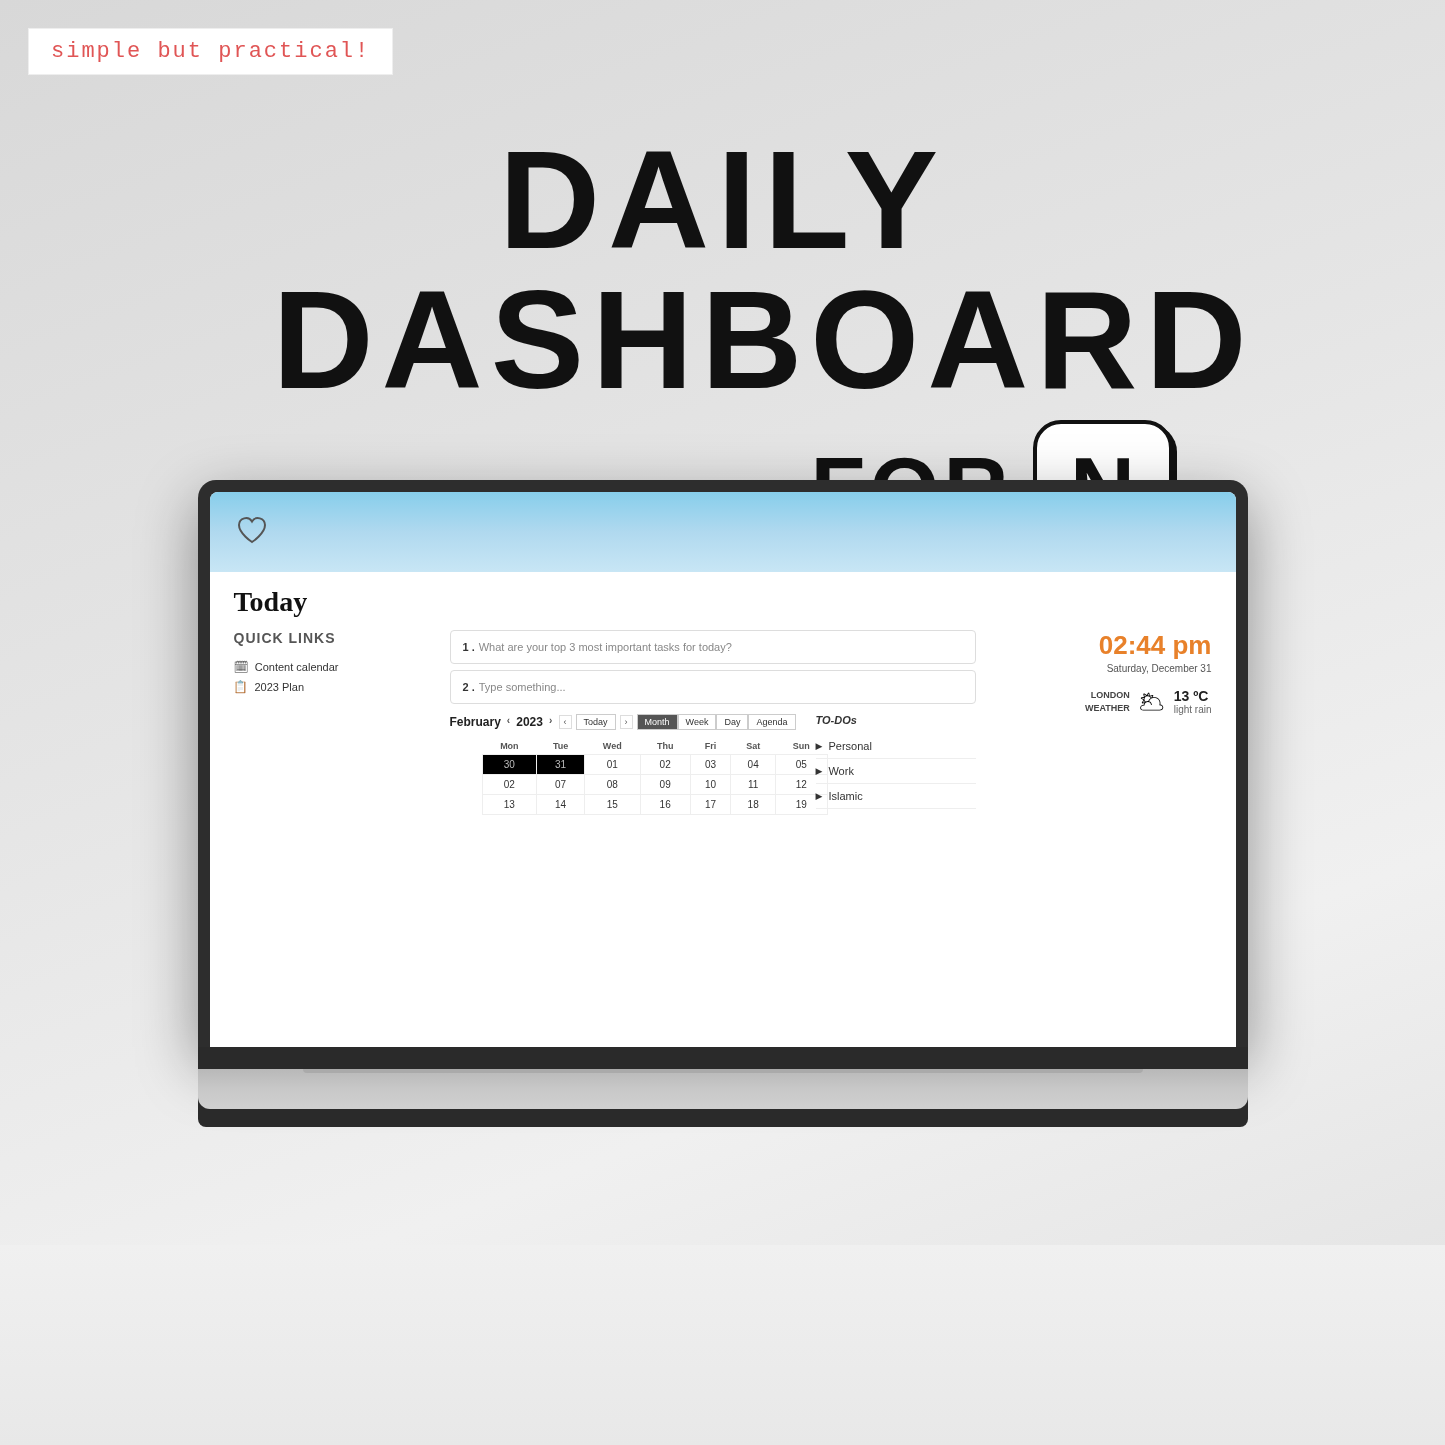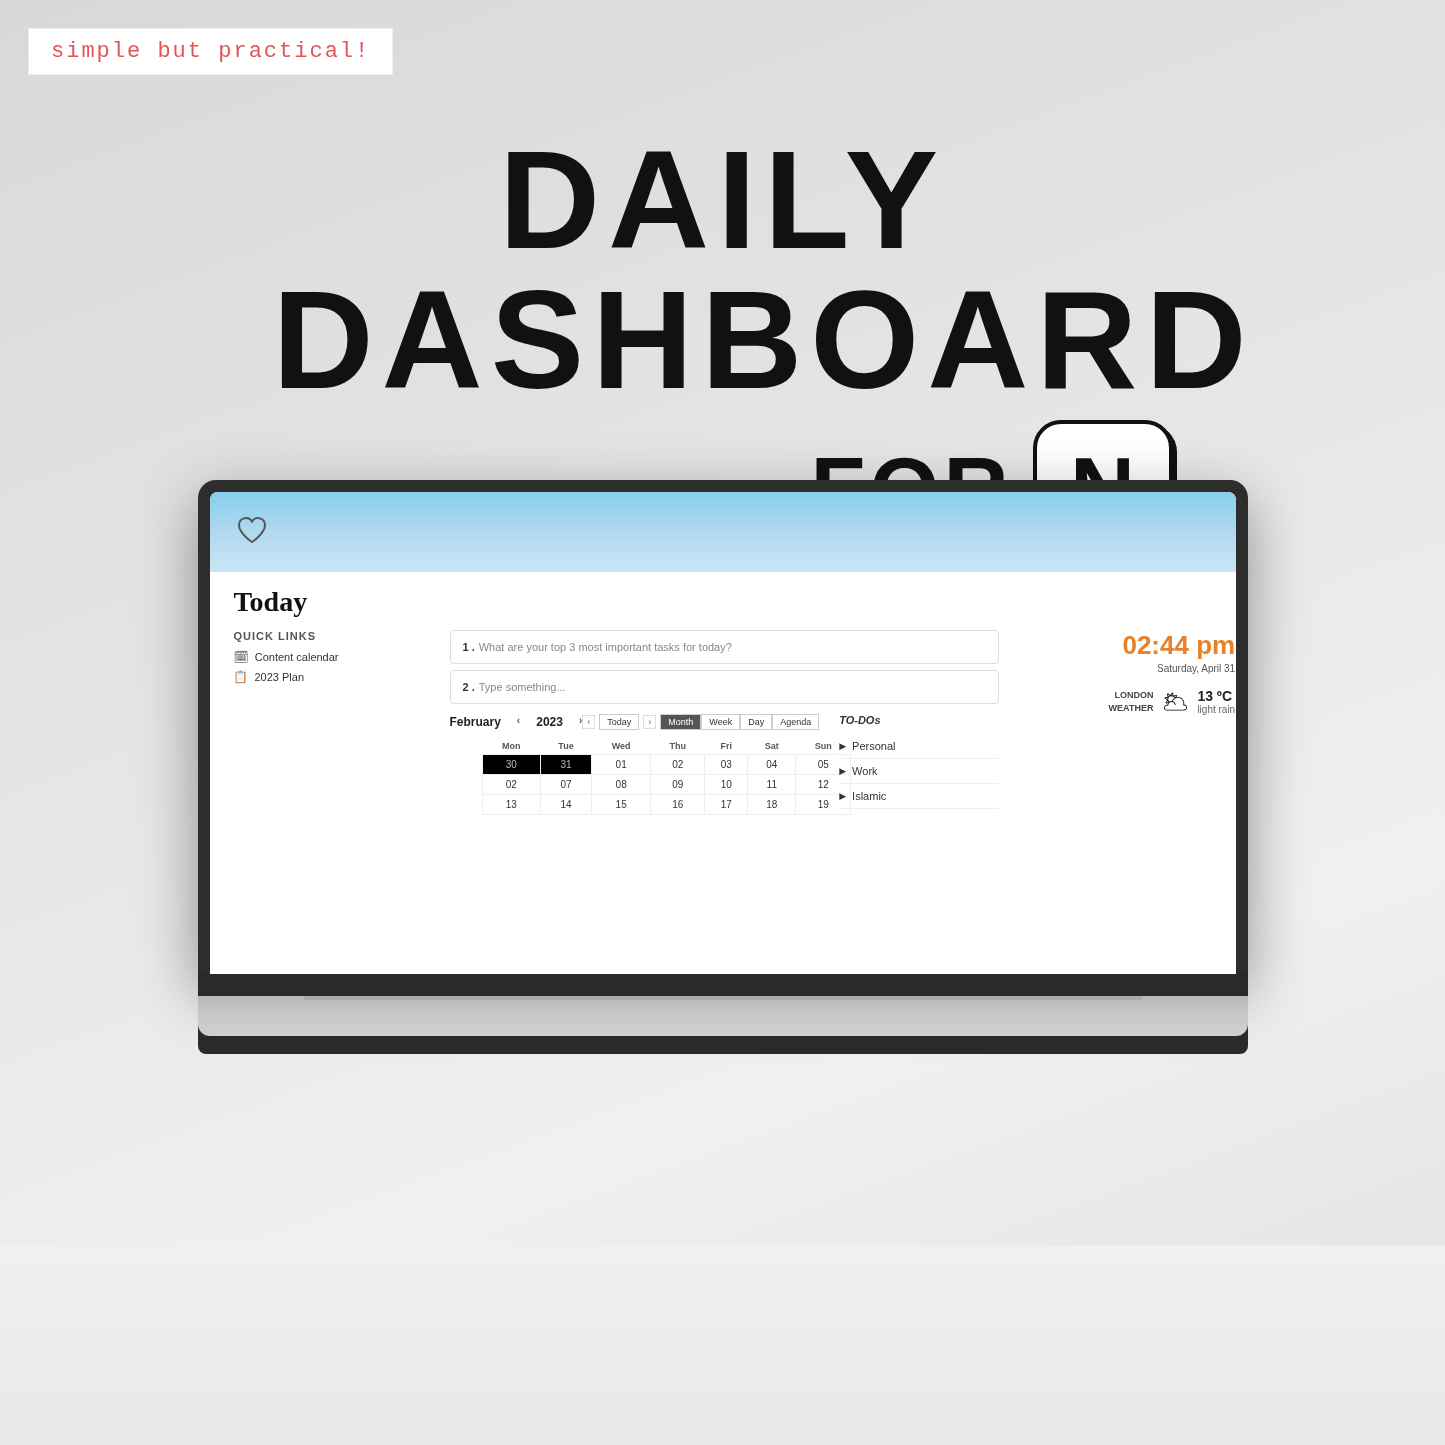--- a/index.html
+++ b/index.html
@@ -108,21 +108,21 @@
       background: #2d2d2d;
       border-radius: 18px 18px 0 0;
       padding: 12px 12px 0 12px;
       box-shadow: 0 20px 60px rgba(0,0,0,0.4);
     }
 
     .laptop-screen {
       background: white;
       border-radius: 8px 8px 0 0;
       overflow: hidden;
-      height: 482px;
+      height: 555px;
     }
 
     
     .screen-header {
       height: 80px;
       background: linear-gradient(180deg, #87ceeb 0%, #b0d9ef 50%, #c8e6f5 100%);
       position: relative;
     }
 
     .screen-content {
@@ -170,26 +170,26 @@
     }
 
     .right-col {
       width: 220px;
       flex-shrink: 0;
       text-align: right;
     }
 
     
     .section-label {
-      font-size: 11px;
+      font-size: 14px;
       font-weight: 700;
       color: #555;
       letter-spacing: 1px;
       text-transform: uppercase;
-      margin-bottom: 8px;
+      margin-bottom: 14px;
     }
 
     .quick-link-item {
       display: flex;
       align-items: center;
       gap: 6px;
       margin-bottom: 6px;
       font-size: 11px;
       color: #333;
     }
@@ -294,21 +294,21 @@
     
     .cal-nav {
       display: flex;
       align-items: center;
       justify-content: space-between;
       margin-bottom: 8px;
     }
 
     .cal-month-year {
       display: flex;
-      gap: 16px;
+      gap: 6px;
       font-size: 12px;
       font-weight: 600;
       color: #222;
     }
 
     .cal-arrow {
       font-size: 10px;
       cursor: pointer;
       color: #555;
     }
@@ -618,21 +618,21 @@
                       <span class="todo-arrow">▶</span>
                       <span>Islamic</span>
                     </div>
                   </div>
               </div>
             </div>
           </div>
 
           <div class="right-col">
             <div class="time-display">02:44 pm</div>
-            <div class="date-display">Saturday, April 31</div>
+            <div class="date-display">Saturday, December 31</div>
             <div class="weather-row">
               <div class="weather-label">
                 <span>LONDON</span><br>
                 <span>WEATHER</span>
               </div>
               <div class="weather-icon">🌥</div>
               <div class="weather-temp">
                 <div class="temp-value">13 ºC</div>
                 <div class="temp-desc">light rain</div>
               </div>

